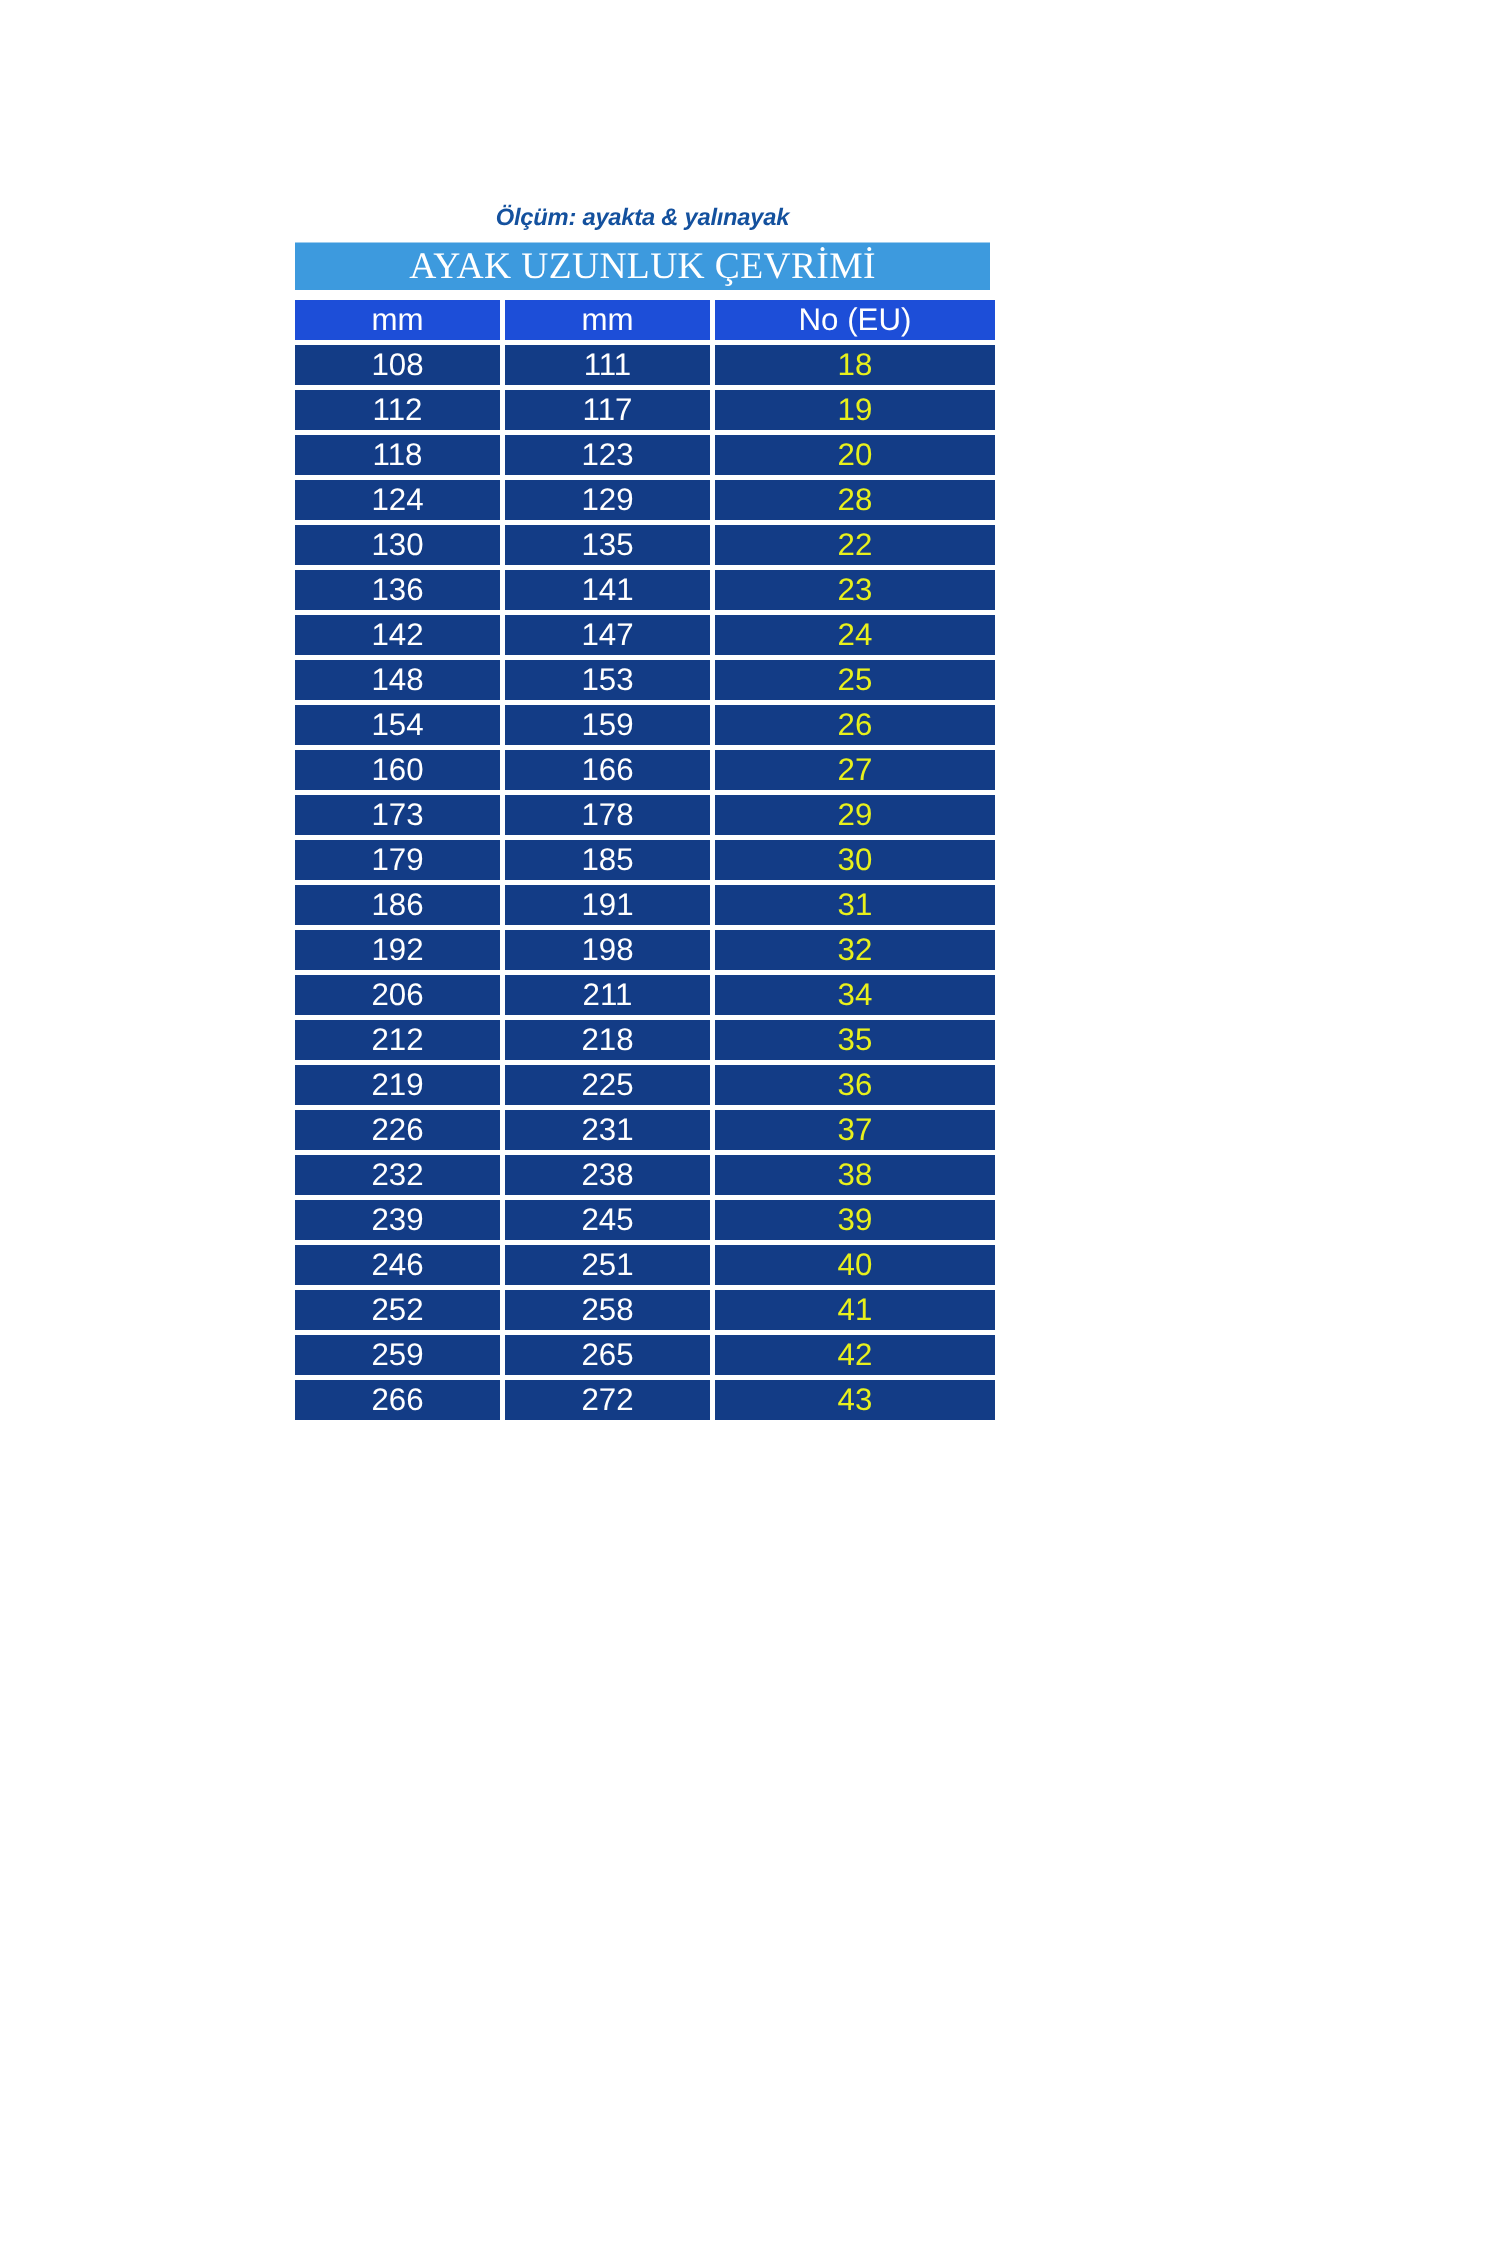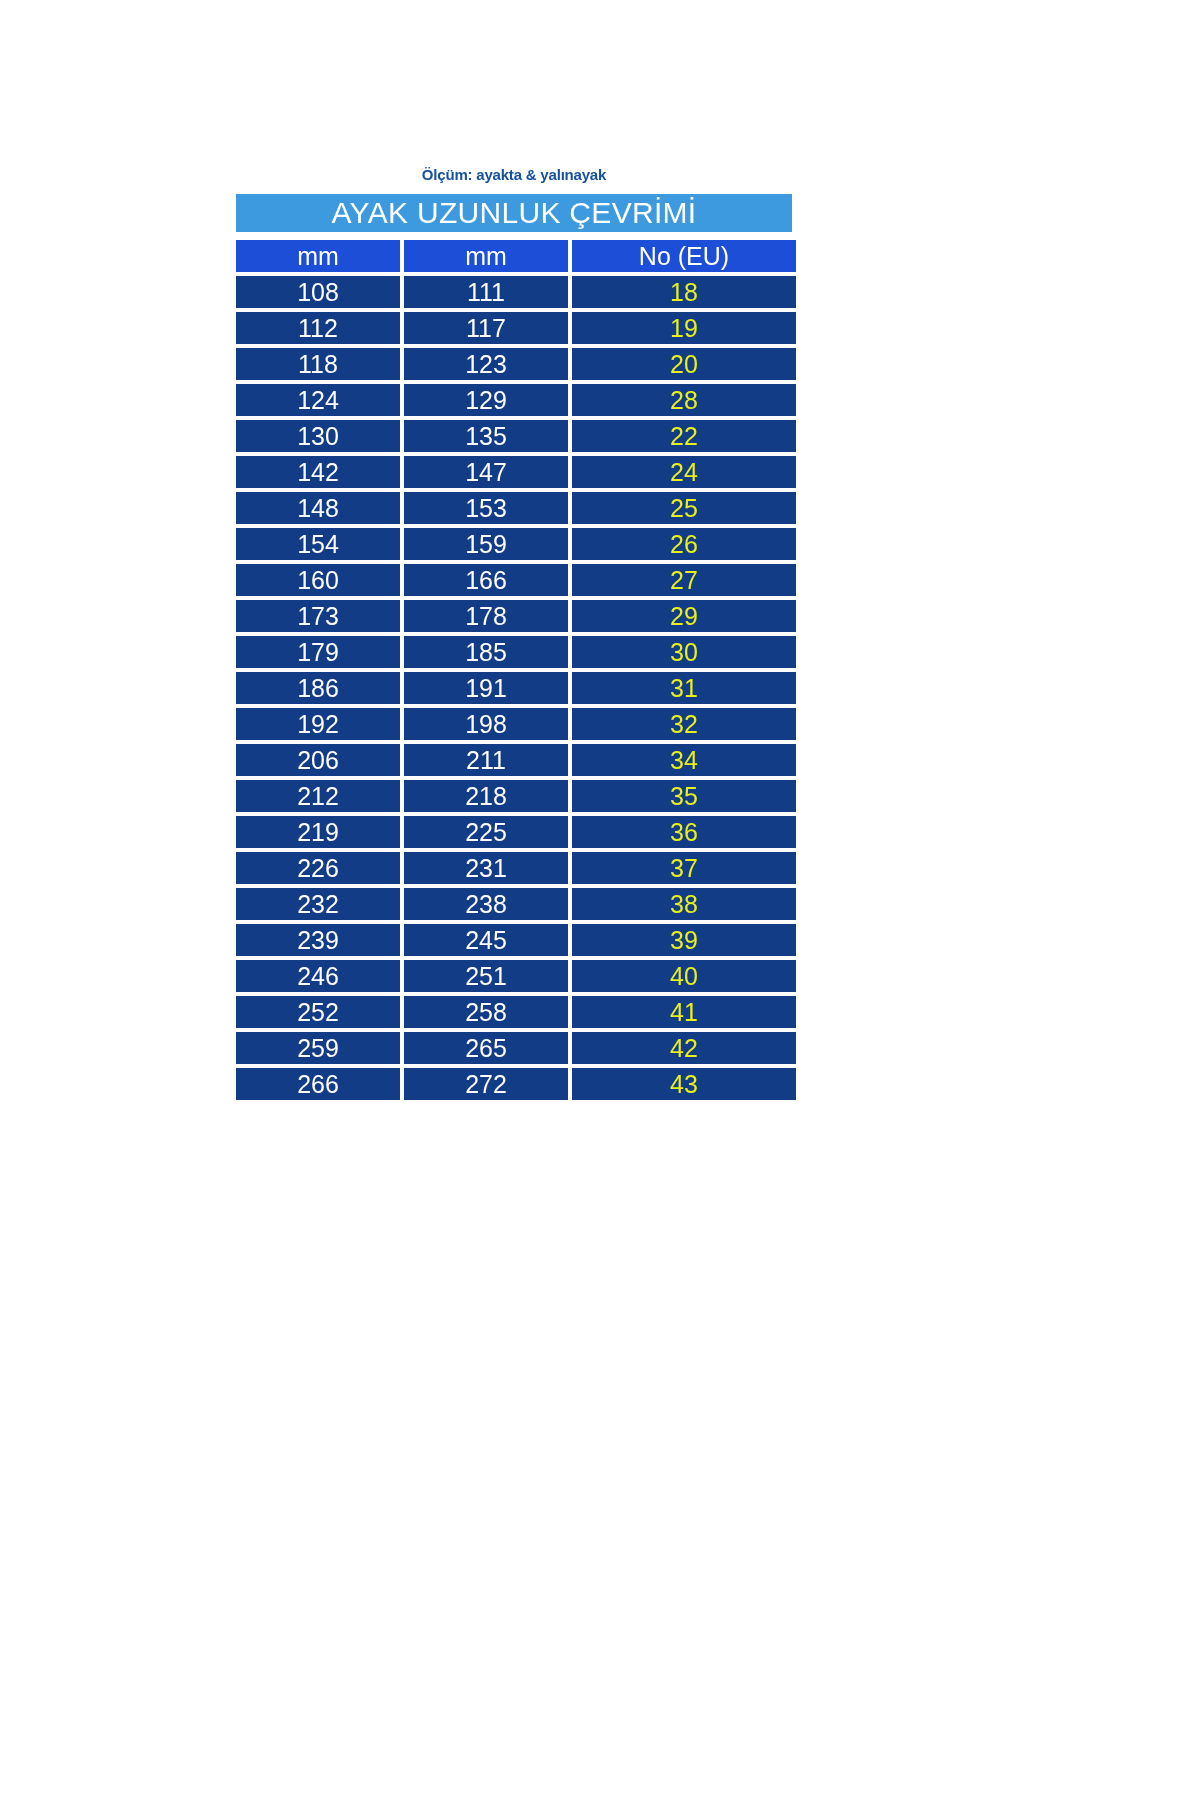--- a/index.html
+++ b/index.html
@@ -27,38 +27,40 @@
     left: 236px;
     top: 165px;
     width: 556px;
   }
 
   
   .measure-note {
     text-align: center;
     color: #14519e;
     font-weight: bold;
-    font-size: 15px;
+    font-size: 19px;
     letter-spacing: -0.2px;
     line-height: 20px;
     margin: 0 0 9px 0;
     white-space: nowrap;
+    font-style: italic;
   }
 
   
   .title-band {
     background: #3d9ade;
     color: #ffffff;
     text-align: center;
     font-size: 30px;
     line-height: 38px;
     height: 38px;
     letter-spacing: 0.3px;
     white-space: nowrap;
     overflow: hidden;
+    font-family: Liberation Serif, serif;
   }
 
   
   table.conv {
     border-collapse: separate;
     border-spacing: 4px 4px;
     margin: 4px 0 0 -4px;
     width: 564px;
     table-layout: fixed;
   }
@@ -139,20 +141,25 @@
             <td>124</td>
             <td>129</td>
             <td class="eu">28</td>
           </tr>
           <tr>
             <td>130</td>
             <td>135</td>
             <td class="eu">22</td>
           </tr>
           <tr>
+            <td>136</td>
+            <td>141</td>
+            <td class="eu">23</td>
+          </tr>
+          <tr>
             <td>142</td>
             <td>147</td>
             <td class="eu">24</td>
           </tr>
           <tr>
             <td>148</td>
             <td>153</td>
             <td class="eu">25</td>
           </tr>
           <tr>

